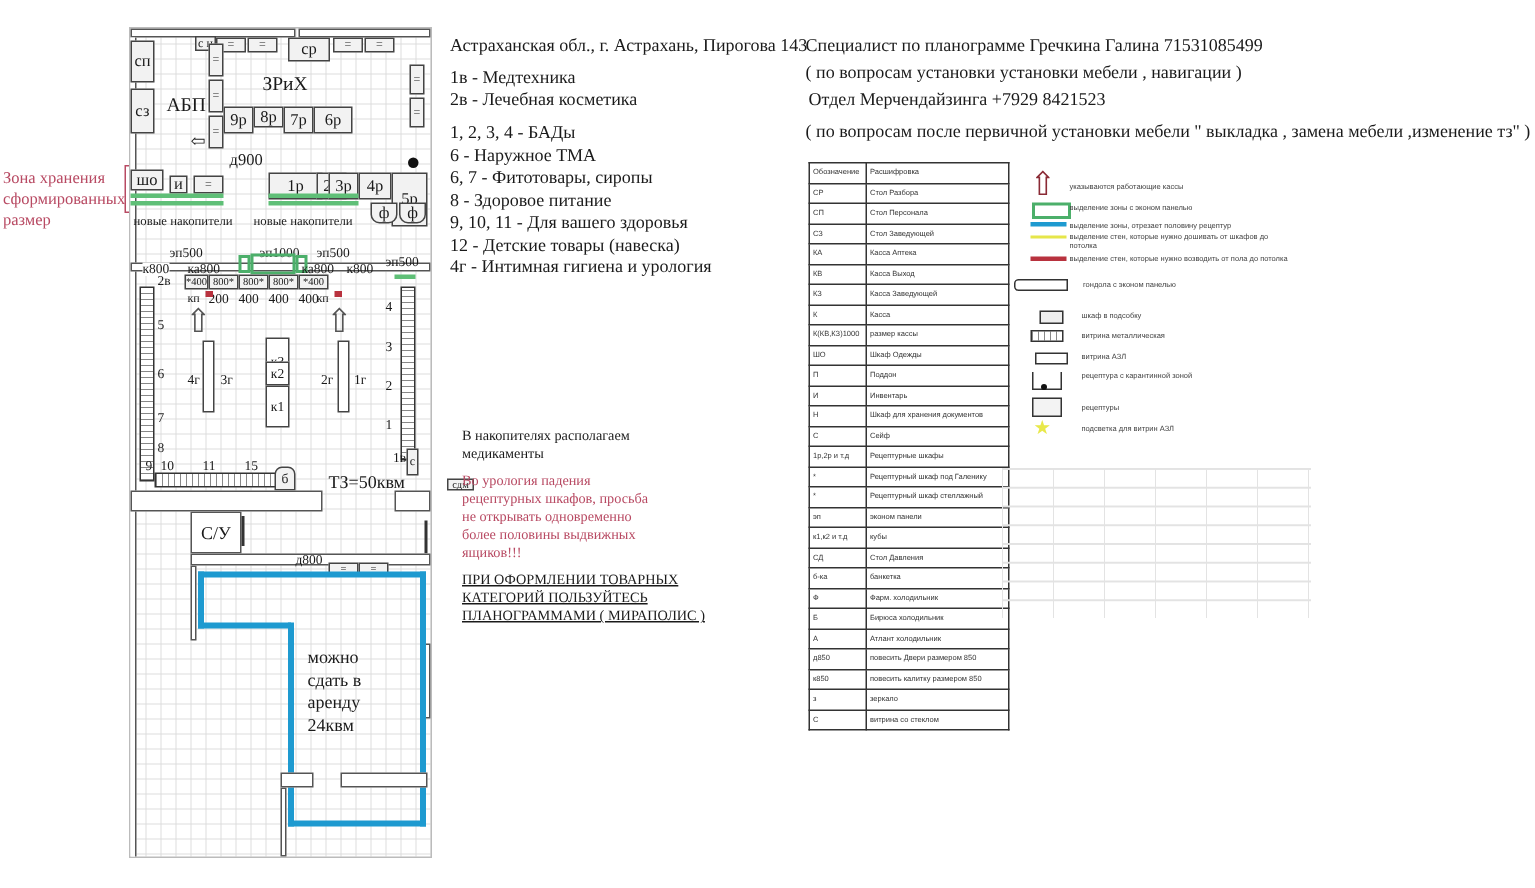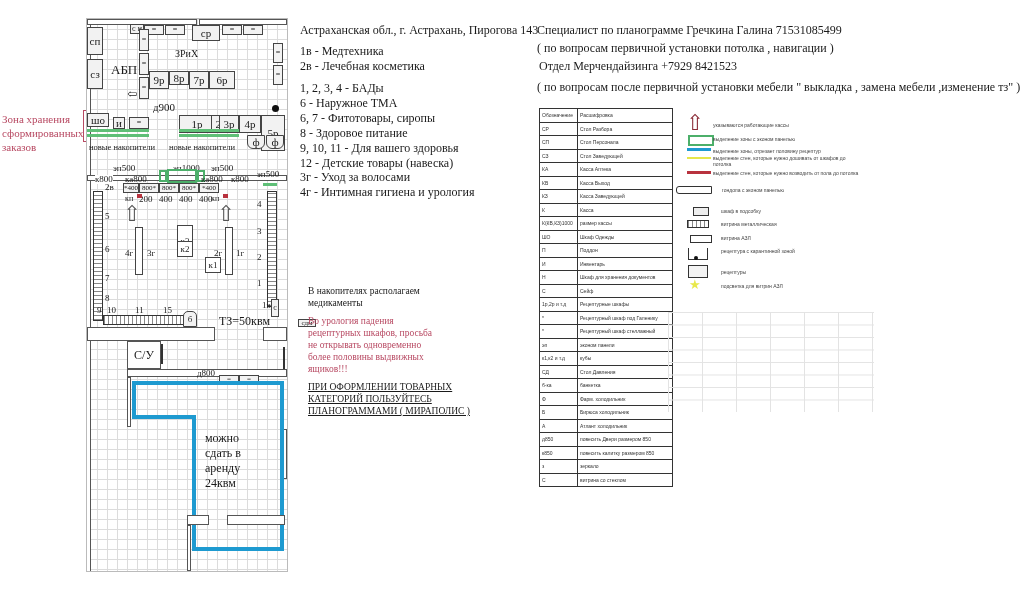--- a/index.html
+++ b/index.html
@@ -32,21 +32,21 @@
     background-image:linear-gradient(#e3e3e3 1px,transparent 1px),linear-gradient(90deg,#e3e3e3 1px,transparent 1px);
     background-size:34px 12.5px;}
   .leg-row{position:absolute;font-family:"Liberation Sans",sans-serif;font-size:5px;color:#444;white-space:nowrap;}
 </style>
 </head>
 <body>
 
 <div class="txt red" style="left:2px;top:112px;font-size:11px;line-height:14px;">
   <div>Зона хранения</div>
   <div>сформированных</div>
-  <div>заказов</div>
+  <div>размер</div>
 </div>
 <div class="abs" style="left:83px;top:110px;width:28px;height:30px;border:1px solid #b84a63;"></div>
 
 <div id="plan">
 
   <div class="wall" style="left:0;top:0;width:110px;height:6px;"></div>
   <div class="wall" style="left:112px;top:0;width:88px;height:6px;"></div>
   <div class="wall" style="left:0;top:6px;width:4px;height:546px;border-width:0 1px 0 0;"></div>
 
   <div class="box" style="left:0;top:8px;width:16px;height:28px;">сп</div>
@@ -56,21 +56,21 @@
   <div class="box" style="left:78px;top:6px;width:20px;height:10px;font-size:8px;">=</div>
   <div class="box" style="left:105px;top:6px;width:28px;height:16px;">ср</div>
   <div class="box" style="left:135px;top:6px;width:20px;height:10px;font-size:8px;">=</div>
   <div class="box" style="left:156px;top:6px;width:20px;height:10px;font-size:8px;">=</div>
   <div class="box" style="left:186px;top:24px;width:10px;height:20px;font-size:8px;">=</div>
   <div class="box" style="left:186px;top:46px;width:10px;height:20px;font-size:8px;">=</div>
 
   <div class="box" style="left:52px;top:10px;width:10px;height:22px;font-size:8px;">=</div>
   <div class="box" style="left:52px;top:34px;width:10px;height:22px;font-size:8px;">=</div>
   <div class="box" style="left:52px;top:58px;width:10px;height:22px;font-size:8px;">=</div>
-  <div class="lbl" style="left:88px;top:30px;font-size:10px;">ЗРиХ</div>
+  <div class="lbl" style="left:88px;top:30px;font-size:13px;">ЗРиХ</div>
   <div class="lbl" style="left:24px;top:44px;font-size:13px;">АБП</div>
   <div class="abs" style="left:40px;top:68px;font-size:12px;">⇦</div>
 
   <div class="box" style="left:62px;top:52px;width:20px;height:18px;">9р</div>
   <div class="box" style="left:82px;top:52px;width:20px;height:14px;">8р</div>
   <div class="box" style="left:102px;top:52px;width:20px;height:18px;">7р</div>
   <div class="box" style="left:122px;top:52px;width:26px;height:18px;">6р</div>
   <div class="lbl" style="left:66px;top:83px;">д900</div>
   <div class="abs" style="left:185px;top:86px;width:7px;height:7px;border-radius:50%;background:#111;"></div>
 
@@ -138,21 +138,21 @@
 
   <div class="box" style="left:48px;top:208px;width:8px;height:48px;background:#fff;"></div>
   <div class="lbl" style="left:38px;top:230px;font-size:9px;">4г</div>
   <div class="lbl" style="left:60px;top:230px;font-size:9px;">3г</div>
   <div class="box" style="left:138px;top:208px;width:8px;height:48px;background:#fff;"></div>
   <div class="lbl" style="left:127px;top:230px;font-size:9px;text-align:right;">2г</div>
   <div class="lbl" style="left:149px;top:230px;font-size:9px;">1г</div>
 
   <div class="box" style="left:90px;top:206px;width:16px;height:32px;background:#fff;font-size:9px;">к3</div>
   <div class="box" style="left:90px;top:222px;width:16px;height:16px;background:#fff;font-size:9px;">к2</div>
-  <div class="box" style="left:90px;top:238px;width:16px;height:16px;background:#fff;font-size:9px;margin-left:28px;">к1</div>
+  <div class="box" style="left:90px;top:238px;width:16px;height:28px;background:#fff;font-size:9px;">к1</div>
 
   <div class="lbl" style="left:10px;top:287px;font-size:9px;">9</div>
   <div class="lbl" style="left:20px;top:287px;font-size:9px;">10</div>
   <div class="lbl" style="left:48px;top:287px;font-size:9px;">11</div>
   <div class="lbl" style="left:76px;top:287px;font-size:9px;">15</div>
   <div class="shelfh" style="left:16px;top:296px;width:82px;height:10px;"></div>
   <div class="box" style="left:96px;top:292px;width:14px;height:16px;border-radius:5px 5px 0 0;font-size:9px;">б</div>
   <div class="lbl" style="left:132px;top:296px;font-size:12px;">ТЗ=50квм</div>
   <div class="lbl" style="left:175px;top:282px;font-size:9px;">1в</div>
   <div class="box" style="left:184px;top:280px;width:8px;height:18px;font-size:8px;">с</div>
@@ -196,21 +196,20 @@
 </div>
 <div class="txt" style="left:300px;top:81px;">
   <div>1, 2, 3, 4 - БАДы</div>
   <div>6 - Наружное ТМА</div>
   <div>6, 7 - Фитотовары, сиропы</div>
   <div>8 - Здоровое питание</div>
   <div>9, 10, 11 - Для вашего здоровья</div>
   <div>12 - Детские товары (навеска)</div>
 </div>
 <div class="txt" style="left:300px;top:170px;">
-  <div>3г - Уход за волосами</div>
   <div>4г - Интимная гигиена и урология</div>
 </div>
 
 <div class="txt small" style="left:308px;top:285px;">
   <div>В накопителях располагаем</div>
   <div>медикаменты</div>
 </div>
 <div class="txt small red" style="left:308px;top:315px;">
   <div>Во урология падения</div>
   <div>рецептурных шкафов, просьба</div>
@@ -218,21 +217,21 @@
   <div>более половины выдвижных</div>
   <div>ящиков!!!</div>
 </div>
 <div class="txt small ul" style="left:308px;top:381px;">
   <div>ПРИ ОФОРМЛЕНИИ ТОВАРНЫХ</div>
   <div>КАТЕГОРИЙ ПОЛЬЗУЙТЕСЬ</div>
   <div>ПЛАНОГРАММАМИ ( МИРАПОЛИС )</div>
 </div>
 
 <div class="txt" style="left:537px;top:23px;">Специалист по планограмме Гречкина Галина 71531085499</div>
-<div class="txt" style="left:537px;top:41px;">( по вопросам первичной установки потолка , навигации )</div>
+<div class="txt" style="left:537px;top:41px;">( по вопросам установки установки мебели , навигации )</div>
 <div class="txt" style="left:539px;top:59px;">Отдел Мерчендайзинга  +7929 8421523</div>
 <div class="txt" style="left:537px;top:80px;">( по вопросам после первичной установки мебели " выкладка , замена мебели ,изменение тз" )</div>
 
 <table id="legend">
   <tbody>
     <tr>
         <td class="c1">Обозначение</td>
         <td class="c2">Расшифровка</td>
       </tr>
     <tr>

